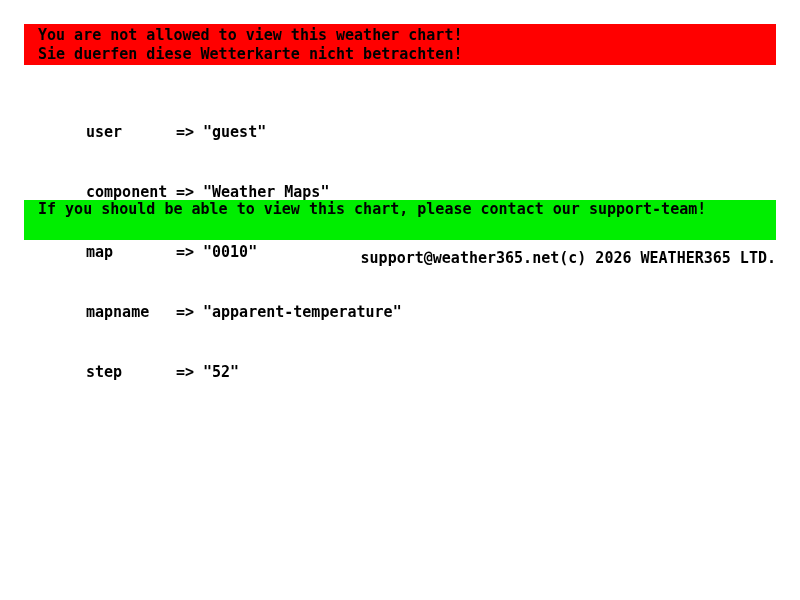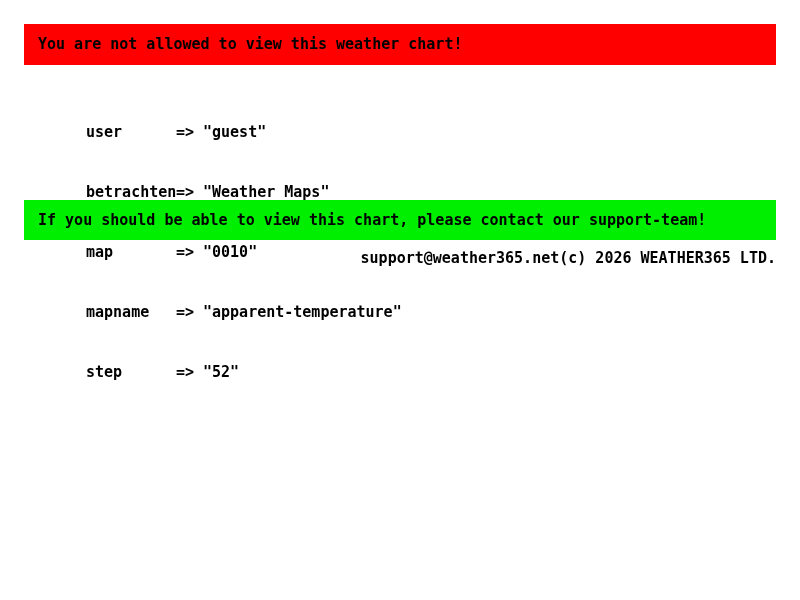--- a/index.html
+++ b/index.html
@@ -32,20 +32,21 @@
   }
   .banner-red {
     top: 24px;
     height: 41px;
     background: #ff0000;
   }
   .banner-green {
     top: 200px;
     height: 40px;
     background: #00ee00;
+    justify-content: space-between;
   }
   .details {
     position: absolute;
     left: 38px;
     top: 82px;
     line-height: 20px;
     white-space: pre;
   }
   .details .k {
     display: inline-block;
@@ -67,25 +68,26 @@
     white-space: pre;
   }
 </style>
 </head>
 <body>
 
 <div class="page">
 
   <div class="banner banner-red">
     <div>You are not allowed to view this weather chart!</div>
+    <div>Sie duerfen diese Wetterkarte nicht betrachten!</div>
   </div>
 
   <div class="details">
     <div class="row"><span class="k">user</span><span class="a">=&gt;</span><span class="v">"guest"</span></div>
-    <div class="row"><span class="k">betrachten</span><span class="a">=&gt;</span><span class="v">"Weather Maps"</span></div>
+    <div class="row"><span class="k">component</span><span class="a">=&gt;</span><span class="v">"Weather Maps"</span></div>
     <div class="row"><span class="k">map</span><span class="a">=&gt;</span><span class="v">"0010"</span></div>
     <div class="row"><span class="k">mapname</span><span class="a">=&gt;</span><span class="v">"apparent-temperature"</span></div>
     <div class="row"><span class="k">step</span><span class="a">=&gt;</span><span class="v">"52"</span></div>
   </div>
 
   <div class="banner banner-green">
     <div>If you should be able to view this chart, please contact our support-team!</div>
   </div>
 
   <div class="footer">

